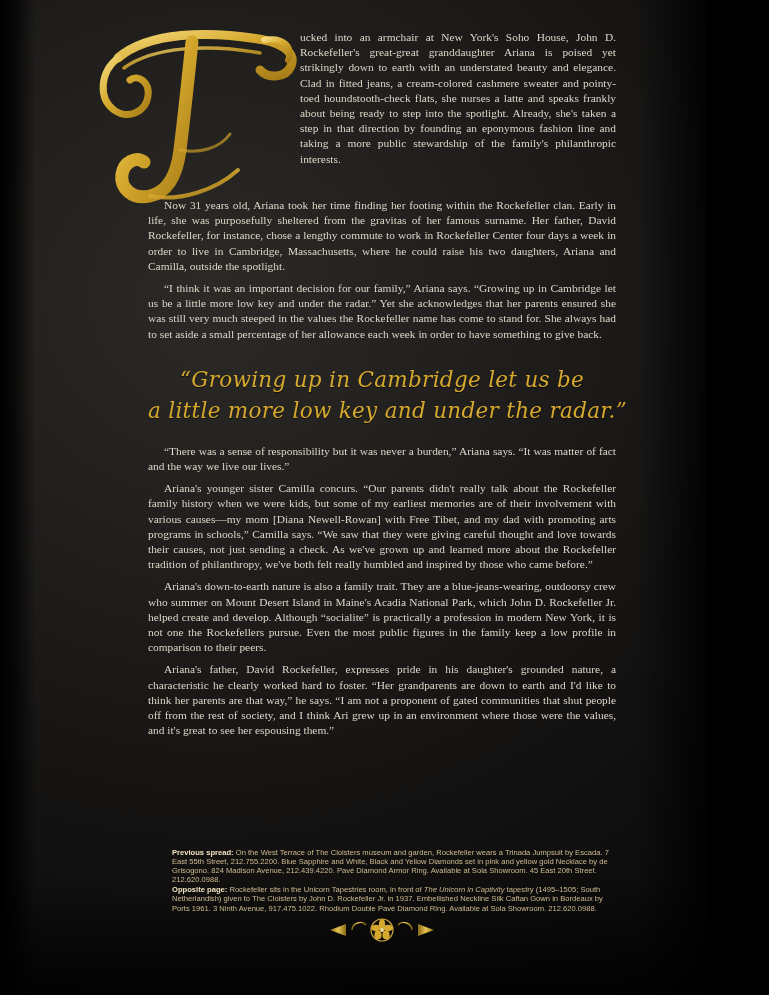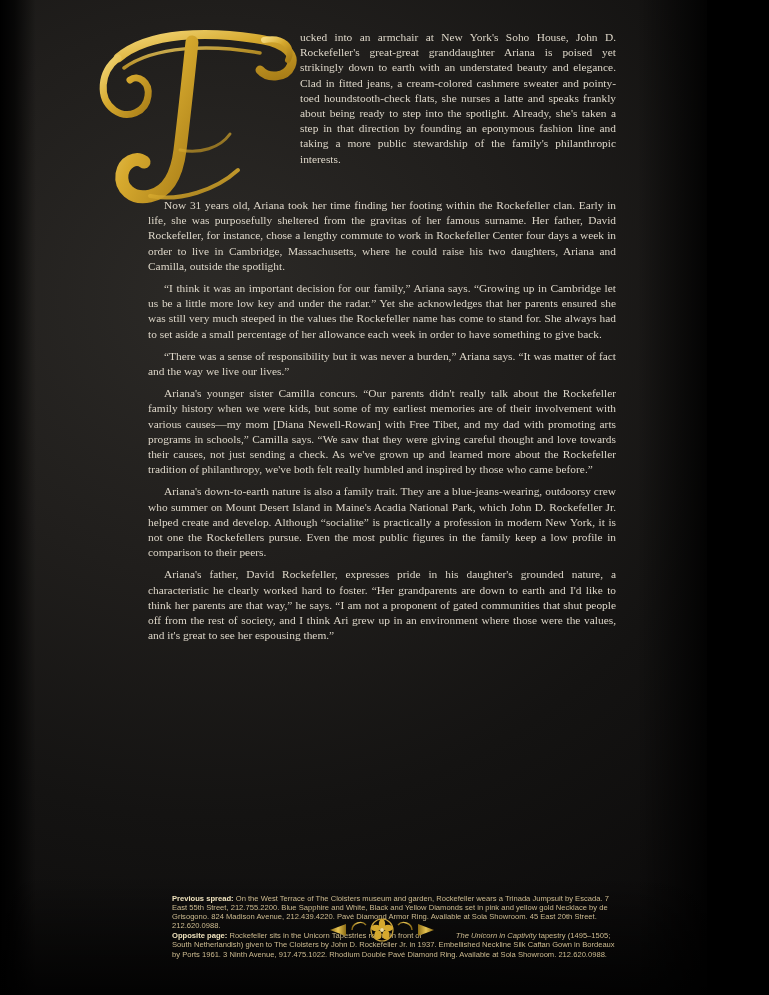--- a/index.html
+++ b/index.html
@@ -90,29 +90,29 @@
     font-size: 21.5px;
     line-height: 31px;
     letter-spacing: 0.3px;
     text-shadow: 0 1px 0 rgba(0,0,0,0.6);
   }
   .pullquote .line { display: block; white-space: nowrap; }
 
   .credits {
     position: absolute;
     left: 172px;
-    top: 894px;
+    top: 848px;
     width: 444px;
     font-family: "Liberation Sans", sans-serif;
     font-size: 7.6px;
     line-height: 9.1px;
     color: #cdbb90;
   }
   .credits b { color: #efe2bd; }
-  .credits i { font-style: italic; margin-left: 32px; }
+  .credits i { font-style: italic; }
   .credits .blk { margin-bottom: 1px; }
 
   
   .ornament {
     position: absolute;
     left: 148px;
     bottom: 48px;
     width: 468px;
     height: 34px;
     display: flex;
@@ -157,20 +157,24 @@
           </g>
         </svg>
       </div>
       <div class="dc-spacer"></div>
       <p class="body first">ucked into an armchair at New York's Soho House, John D. Rockefeller's great-great granddaughter Ariana is poised yet strikingly down to earth with an understated beauty and elegance. Clad in fitted jeans, a cream-colored cashmere sweater and pointy-toed houndstooth-check flats, she nurses a latte and speaks frankly about being ready to step into the spotlight. Already, she's taken a step in that direction by founding an eponymous fashion line and taking a more public stewardship of the family's philanthropic interests.</p>
     </div>
 
     <p class="body">Now 31 years old, Ariana took her time finding her footing within the Rockefeller clan. Early in life, she was purposefully sheltered from the gravitas of her famous surname. Her father, David Rockefeller, for instance, chose a lengthy commute to work in Rockefeller Center four days a week in order to live in Cambridge, Massachusetts, where he could raise his two daughters, Ariana and Camilla, outside the spotlight.</p>
     <p class="body">“I think it was an important decision for our family,” Ariana says. “Growing up in Cambridge let us be a little more low key and under the radar.” Yet she acknowledges that her parents ensured she was still very much steeped in the values the Rockefeller name has come to stand for. She always had to set aside a small percentage of her allowance each week in order to have something to give back.</p>
 
+    <div class="pullquote">
+      <span class="line">“Growing up in Cambridge let us be</span>
+      <span class="line">a little more low key and under the radar.”</span>
+    </div>
 
     <p class="body">“There was a sense of responsibility but it was never a burden,” Ariana says. “It was matter of fact and the way we live our lives.”</p>
     <p class="body">Ariana's younger sister Camilla concurs. “Our parents didn't really talk about the Rockefeller family history when we were kids, but some of my earliest memories are of their involvement with various causes—my mom [Diana Newell-Rowan] with Free Tibet, and my dad with promoting arts programs in schools,” Camilla says. “We saw that they were giving careful thought and love towards their causes, not just sending a check. As we've grown up and learned more about the Rockefeller tradition of philanthropy, we've both felt really humbled and inspired by those who came before.”</p>
     <p class="body">Ariana's down-to-earth nature is also a family trait. They are a blue-jeans-wearing, outdoorsy crew who summer on Mount Desert Island in Maine's Acadia National Park, which John D. Rockefeller Jr. helped create and develop. Although “socialite” is practically a profession in modern New York, it is not one the Rockefellers pursue. Even the most public figures in the family keep a low profile in comparison to their peers.</p>
     <p class="body">Ariana's father, David Rockefeller, expresses pride in his daughter's grounded nature, a characteristic he clearly worked hard to foster. “Her grandparents are down to earth and I'd like to think her parents are that way,” he says. “I am not a proponent of gated communities that shut people off from the rest of society, and I think Ari grew up in an environment where those were the values, and it's great to see her espousing them.”</p>
   </div>
 
   <div class="credits">
     <div class="blk">
       <b>Previous spread:</b><span> On the West Terrace of The Cloisters museum and garden, Rockefeller wears a Trinada Jumpsuit by Escada. 7 East 55th Street, 212.755.2200. Blue Sapphire and White, Black and Yellow Diamonds set in pink and yellow gold Necklace by de Grisogono. 824 Madison Avenue, 212.439.4220. Pavé Diamond Armor Ring. Available at Sola Showroom. 45 East 20th Street. 212.620.0988.</span>

